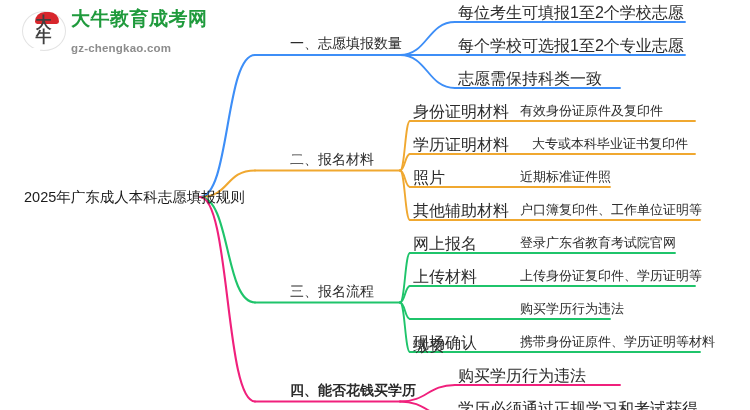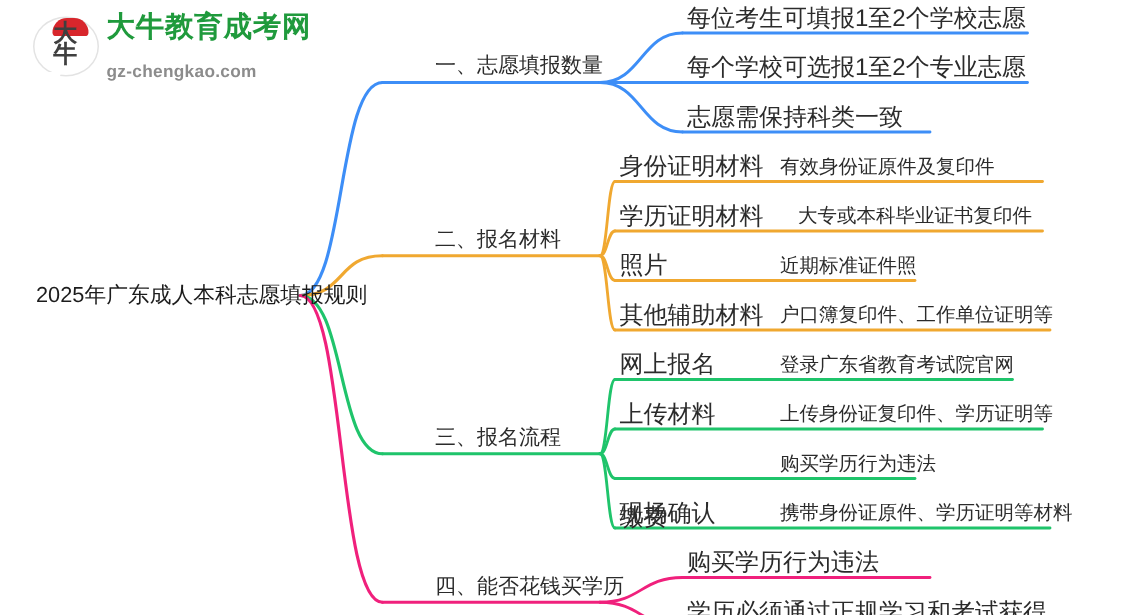--- a/index.html
+++ b/index.html
@@ -181,18 +181,18 @@
       <div class="node node-l3" style="left: 520px; top: 203px;">户口簿复印件、工作单位证明等</div>
       <div class="node node-l1" style="left: 290px; top: 283.5px;">三、报名流程</div>
       <div class="node node-l2" style="left: 413px; top: 236px;">网上报名</div>
       <div class="node node-l3" style="left: 520px; top: 236px;">登录广东省教育考试院官网</div>
       <div class="node node-l2" style="left: 413px; top: 269px;">上传材料</div>
       <div class="node node-l3" style="left: 520px; top: 269px;">上传身份证复印件、学历证明等</div>
       <div class="node node-l2" style="left: 413px; top: 302px; margin-top: 36px;">缴费</div>
       <div class="node node-l3" style="left: 520px; top: 302px;">购买学历行为违法</div>
       <div class="node node-l2" style="left: 413px; top: 335px;">现场确认</div>
       <div class="node node-l3" style="left: 520px; top: 335px;">携带身份证原件、学历证明等材料</div>
-      <div class="node node-l1" style="left: 290px; top: 382.5px;">四、能否花钱买学历</div>
+      <div class="node node-l1" style="left: 290px; top: 382.5px; font-weight: bold;">四、能否花钱买学历</div>
       <div class="node node-l2" style="left: 458px; top: 368px;">购买学历行为违法</div>
       <div class="node node-l2" style="left: 458px; top: 401px;">学历必须通过正规学习和考试获得</div>
     </div>
 
 </div>
 
 </body></html>

